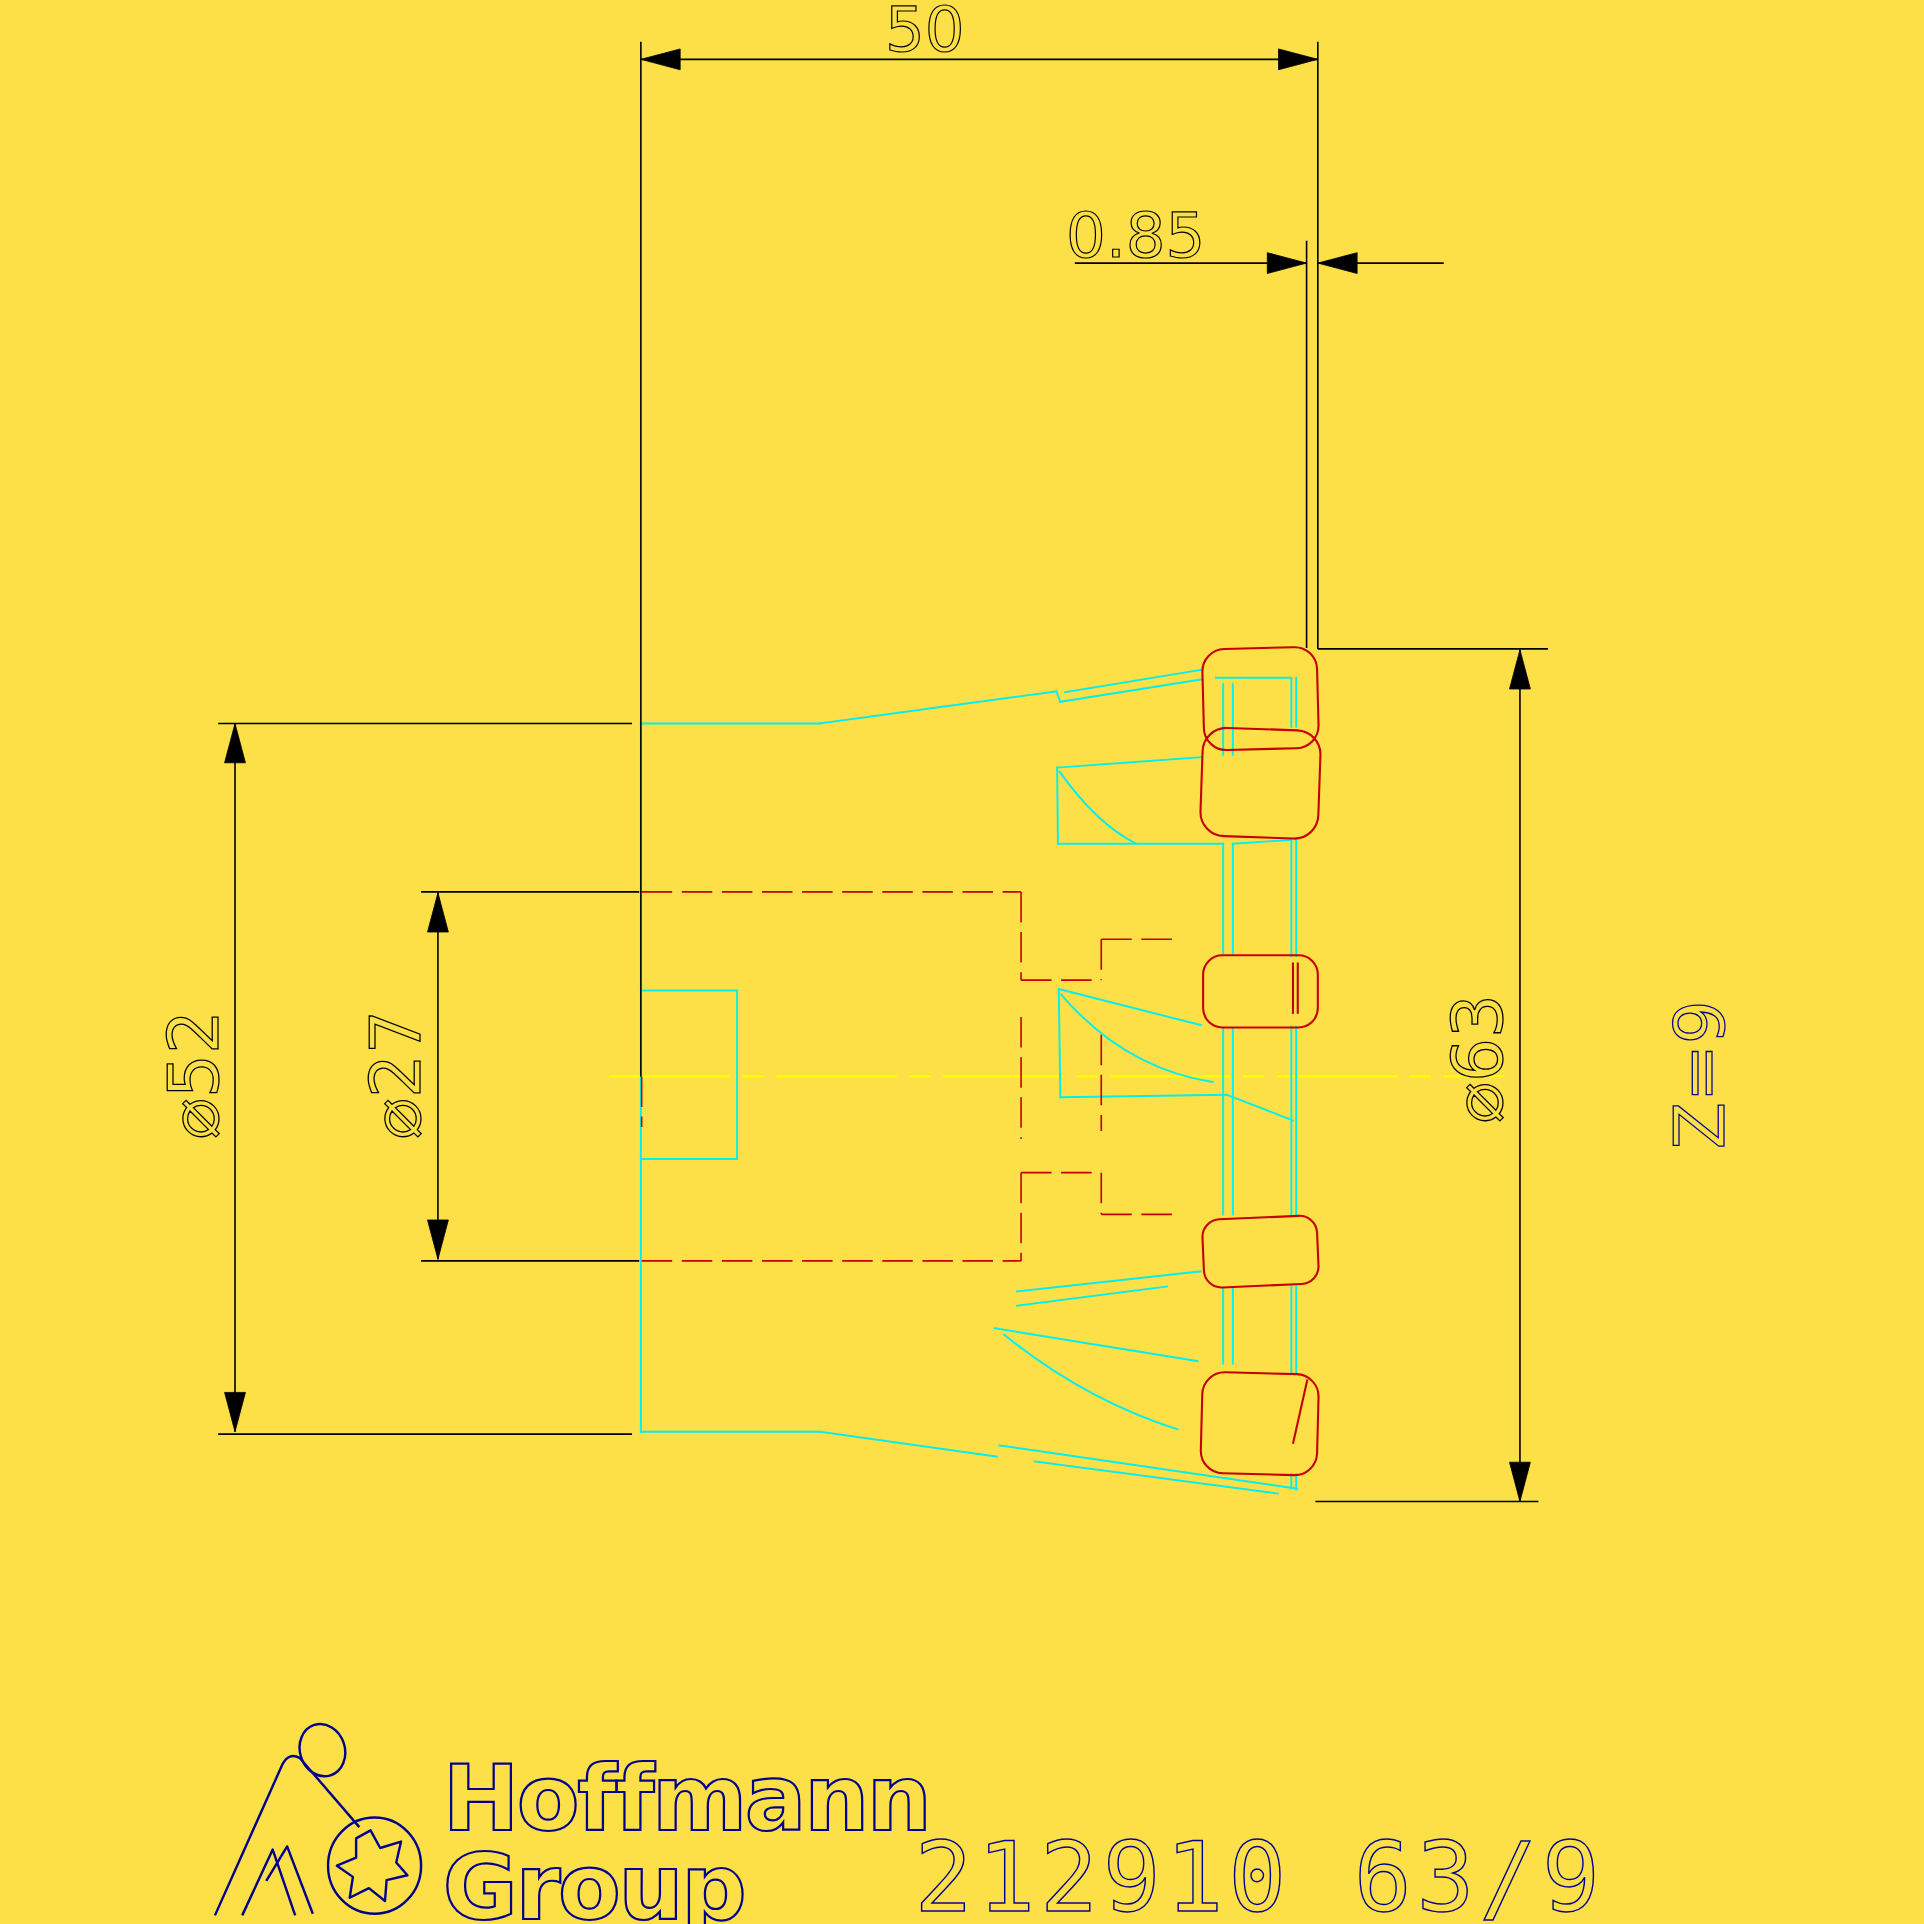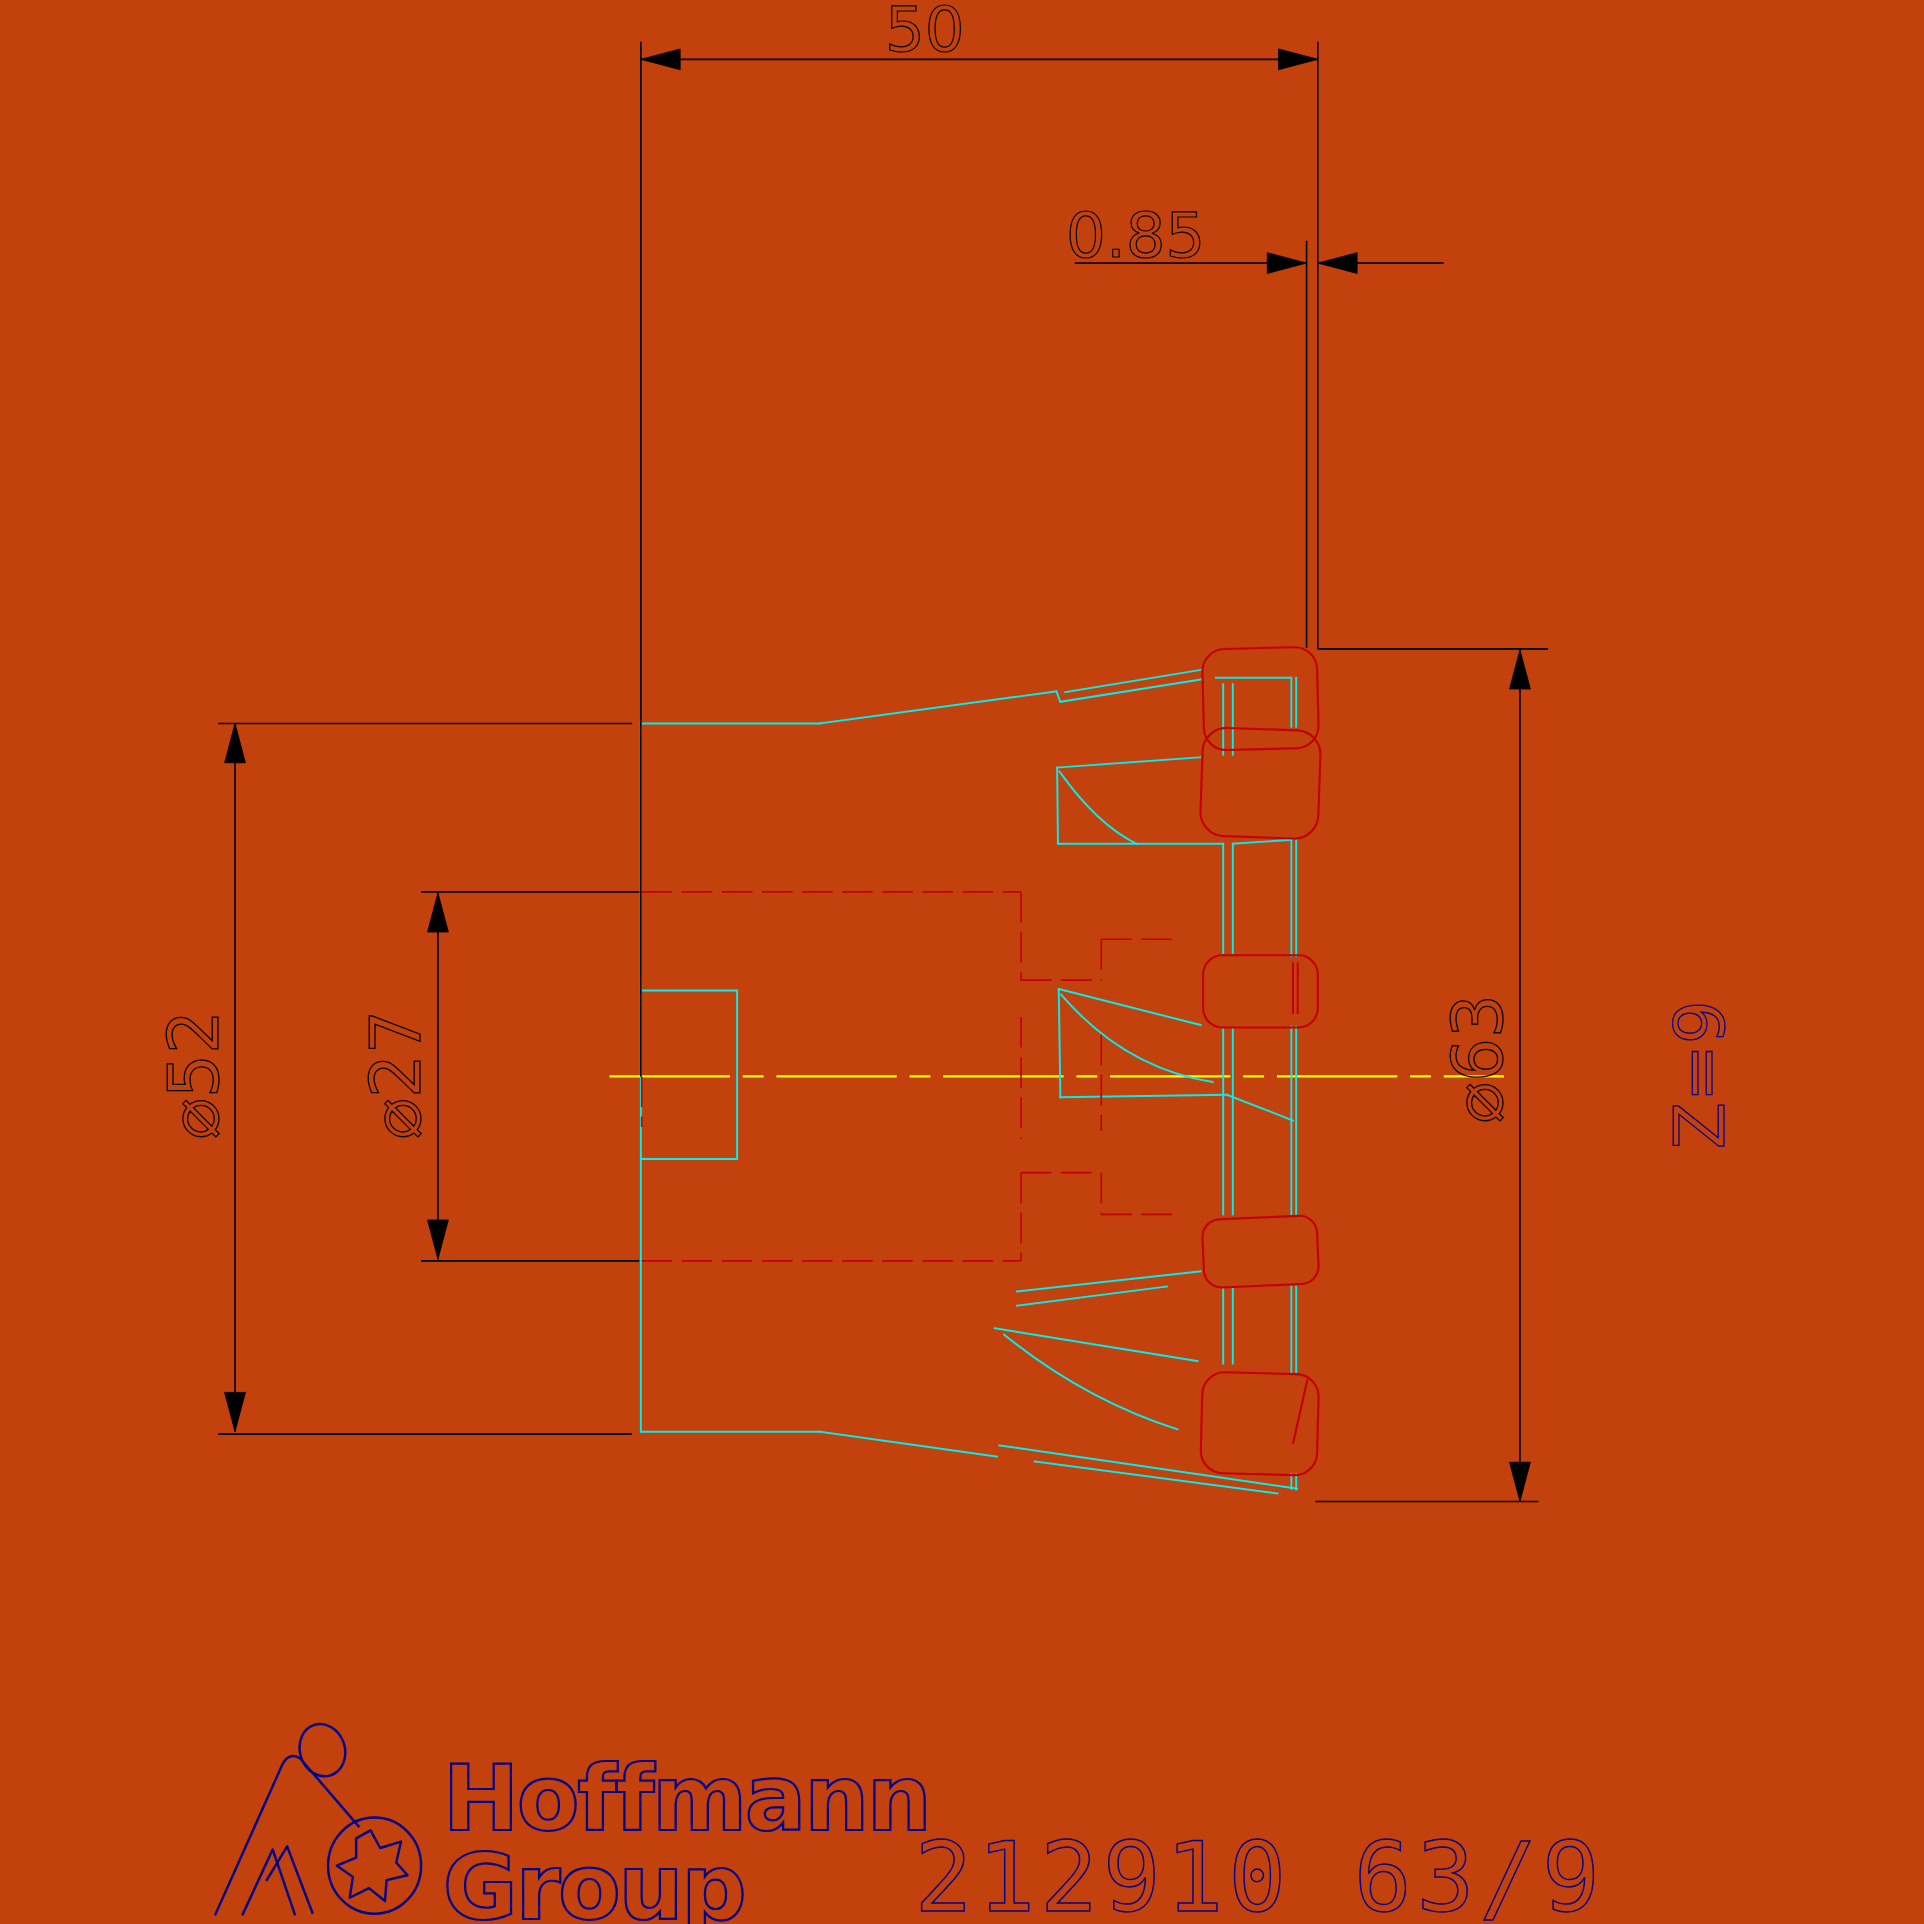--- a/index.html
+++ b/index.html
@@ -1,16 +1,16 @@
 <!DOCTYPE html>
 <html style="font-size:13px"><head>
 <meta charset="utf-8">
 <style>
   html,body{margin:0;padding:0;background:#ffffff;}
-  .stage{width:1925px;height:1925px;position:relative;background:#c2410c;overflow:hidden;}
+  .stage{width:1925px;height:1925px;position:relative;background:#fde047;overflow:hidden;}
   svg{display:block;}
   .wire{fill:none;stroke-width:2.4;stroke-linecap:square;}
   .dimline{fill:none;stroke-width:2;}
   .hidden-red{fill:none;stroke-width:2;stroke-dasharray:38 12;}
   .insert{fill:none;stroke-width:2.6;}
   .center{fill:none;stroke-width:3;stroke-dasharray:150 16 26 16;}
   .cadtext{fill:none;stroke-width:1.5;font-family:"DejaVu Sans",sans-serif;font-size:78px;}
   .cadtext-v{fill:none;stroke-width:1.6;font-family:"DejaVu Sans",sans-serif;font-size:86px;}
   .brandtext{fill:none;stroke-width:2.8;font-family:"DejaVu Sans",sans-serif;font-weight:bold;font-size:114px;letter-spacing:-3px;}
   .parttext{fill:none;stroke-width:1.8;font-family:"DejaVu Sans Mono","DejaVu Sans",monospace;font-size:120px;letter-spacing:6px;}

